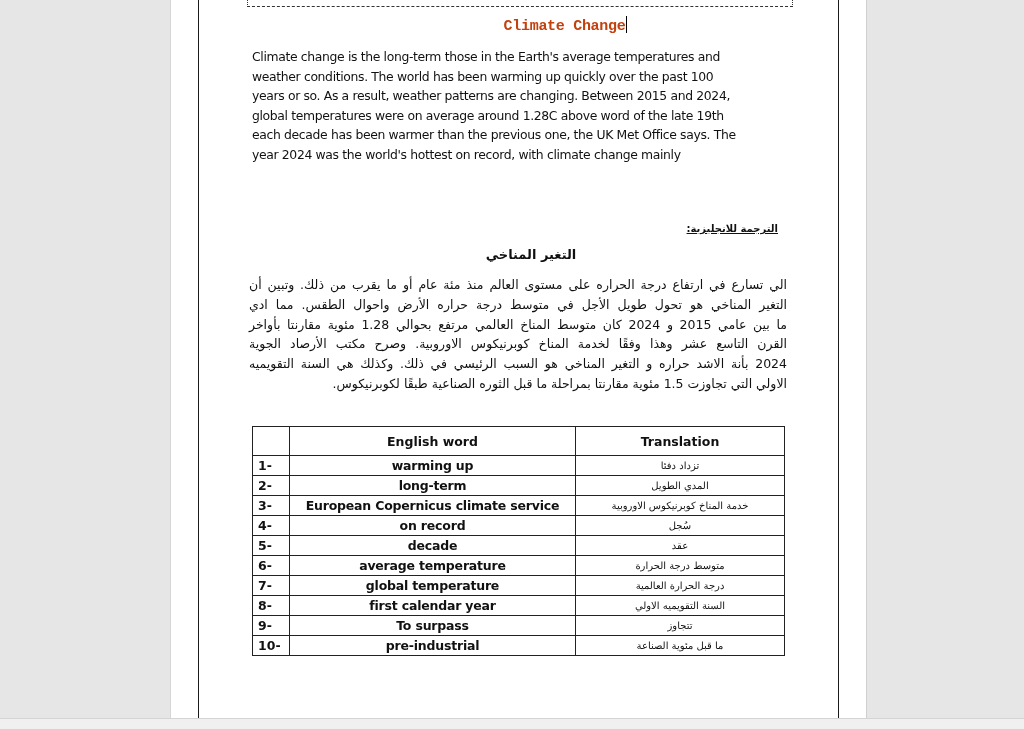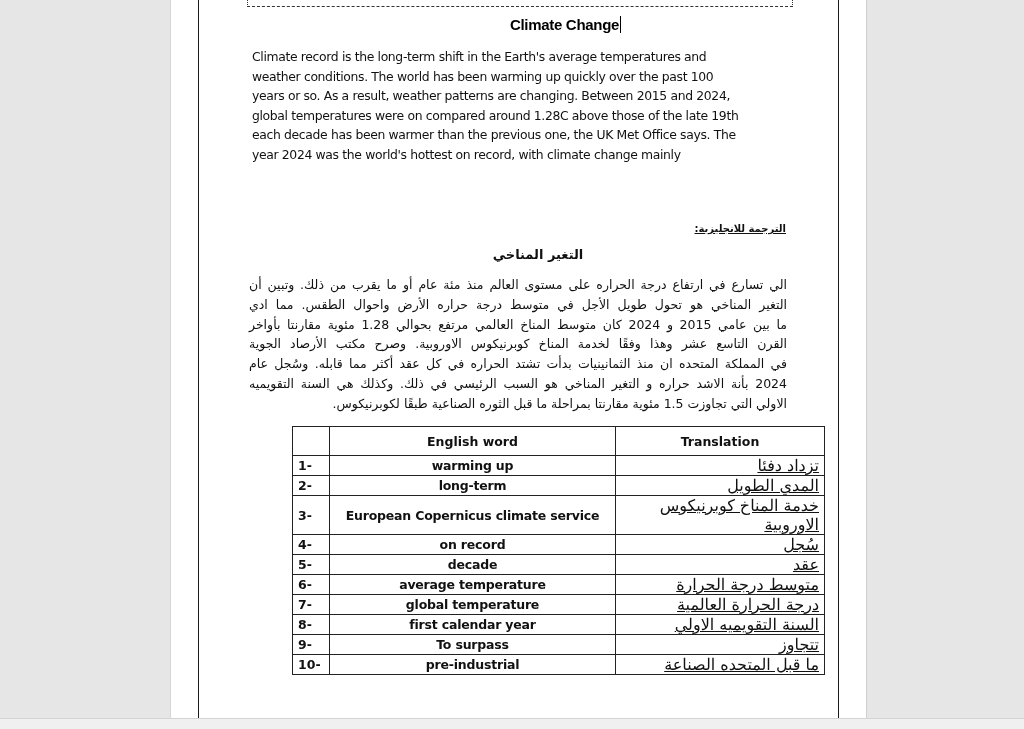--- a/index.html
+++ b/index.html
@@ -15,90 +15,89 @@
     }
     .frame-line { position: absolute; top: 0; width: 1px; height: 718px; background: #1a1a1a; }
     .frame-line.left { left: 27px; }
     .frame-line.right { left: 667px; }
     .dashed-box {
       position: absolute; left: 76px; top: -12px; width: 544px; height: 17px;
       border: 1px dashed #333; border-style: dashed dotted;
     }
     .title {
       position: absolute; left: 0; top: 16px; width: 789px; text-align: center;
-      font-family: Liberation Sans, sans-serif; font-weight: bold; font-size: 15px; color: #000000;
+      font-family: Liberation Mono, monospace; font-weight: bold; font-size: 15px; color: #c2410c;
       letter-spacing: -0.3px;
     }
     .caret { display: inline-block; width: 1px; height: 17px; background: #000; vertical-align: -3px; margin-left: 1px; }
     .en-para {
       position: absolute; left: 81px; top: 47px; width: 545px;
       font-family: "DejaVu Sans", sans-serif; font-size: 12.4px; line-height: 19.5px; color: #111;
       letter-spacing: -0.35px; word-spacing: 0px;
     }
     .en-para .line { white-space: nowrap; display: block; }
     .ar-label {
-      position: absolute; right: 80px; top: 223px;
+      position: absolute; right: 88px; top: 223px;
       font-family: "DejaVu Sans", sans-serif; font-size: 10px; font-weight: bold; text-decoration: underline;
       direction: rtl; color: #111;
     }
     .ar-title {
       position: absolute; left: 0; top: 247px; width: 720px; text-align: center; direction: rtl;
-      font-family: "DejaVu Sans", sans-serif; font-weight: bold; font-size: 13px; color: #111; margin-left: 7px;
+      font-family: "DejaVu Sans", sans-serif; font-weight: bold; font-size: 13px; color: #111;
     }
     .ar-para {
       position: absolute; left: 78px; top: 275px; width: 538px; direction: rtl; text-align: right;
       font-family: "DejaVu Sans", sans-serif; font-size: 12.5px; line-height: 19.8px; color: #111;
     }
     .ar-para .line { display: block; white-space: nowrap; text-align: justify; text-align-last: justify; }
     .ar-para .line.last { text-align-last: right; }
     table.vocab {
       position: absolute; left: 81px; top: 426px; width: 533px; border-collapse: collapse;
-      font-family: "DejaVu Sans", sans-serif; font-size: 12.5px; color: #111; margin-left: 40px;
+      font-family: "DejaVu Sans", sans-serif; font-size: 12.5px; color: #111;
     }
     table.vocab td, table.vocab th { border: 1px solid #222; padding: 0 5px; height: 19px; }
     table.vocab thead th { height: 28px; font-weight: bold; font-size: 12.5px; }
     table.vocab td.num { width: 26px; font-weight: bold; text-align: left; }
     table.vocab td.en { width: 275px; font-weight: bold; text-align: center; letter-spacing: -0.2px; }
-    table.vocab td.ar { direction: rtl; font-family: "DejaVu Serif", serif; font-size: 16px; text-decoration: underline; }
+    table.vocab td.ar { text-align: center; direction: rtl; font-family: "DejaVu Serif", serif; font-size: 10px; }
     .status-strip {
       position: absolute; left: 0; top: 718px; width: 1024px; height: 11px;
       background: #f0f0f0; border-top: 1px solid #d4d4d4;
     }
   </style>
 </head>
 <body>
 
 <div class="page">
   <div class="frame-line left"></div>
   <div class="frame-line right"></div>
   <div class="dashed-box"></div>
 
   <div class="title">
     <span>Climate Change</span><span class="caret"></span>
   </div>
 
   <div class="en-para">
-    <span class="line">Climate record is the long-term shift in the Earth's average temperatures and</span>
+    <span class="line">Climate change is the long-term those in the Earth's average temperatures and</span>
     <span class="line">weather conditions. The world has been warming up quickly over the past 100</span>
     <span class="line">years or so. As a result, weather patterns are changing. Between 2015 and 2024,</span>
-    <span class="line">global temperatures were on compared around 1.28C above those of the late 19th</span>
+    <span class="line">global temperatures were on average around 1.28C above word of the late 19th</span>
     <span class="line">each decade has been warmer than the previous one, the UK Met Office says. The</span>
     <span class="line">year 2024 was the world's hottest on record, with climate change mainly</span>
   </div>
 
   <div class="ar-label">الترجمة للانجليزية:</div>
 
   <div class="ar-title">التغير المناخي</div>
 
   <div class="ar-para">
     <span class="line">الي تسارع في ارتفاع درجة الحراره على مستوى العالم منذ مئة عام أو ما يقرب من ذلك. وتبين أن</span>
     <span class="line">التغير المناخي هو تحول طويل الأجل في متوسط درجة حراره الأرض واحوال الطقس. مما ادي</span>
     <span class="line">ما بين عامي 2015 و 2024 كان متوسط المناخ العالمي مرتفع بحوالي 1.28 مئوية مقارنتا بأواخر</span>
     <span class="line">القرن التاسع عشر وهذا وفقًا لخدمة المناخ كوبرنيكوس الاوروبية. وصرح مكتب الأرصاد الجوية</span>
-    <span class="line">في المملكة المتحده ان منذ الثمانينيات بدأت تشتد الحراره في كل عقد أكثر مما قابله. وسُجل عام</span>
     <span class="line">2024 بأنة الاشد حراره و التغير المناخي هو السبب الرئيسي في ذلك. وكذلك هي السنة التقويميه</span>
     <span class="line last">الاولي التي تجاوزت 1.5 مئوية مقارنتا بمراحلة ما قبل الثوره الصناعية طبقًا لكوبرنيكوس.</span>
   </div>
 
   <table class="vocab">
     <thead>
       <tr>
         <th></th>
         <th>English word</th>
         <th>Translation</th>
@@ -146,19 +145,19 @@
           <td class="ar">السنة التقويميه الاولي</td>
         </tr>
       <tr>
           <td class="num">9-</td>
           <td class="en">To surpass</td>
           <td class="ar">تتجاوز</td>
         </tr>
       <tr>
           <td class="num">10-</td>
           <td class="en">pre-industrial</td>
-          <td class="ar">ما قبل المتحده الصناعة</td>
+          <td class="ar">ما قبل مئوية الصناعة</td>
         </tr>
     </tbody>
   </table>
 </div>
 
 <div class="status-strip"></div>
 
 </body></html>

